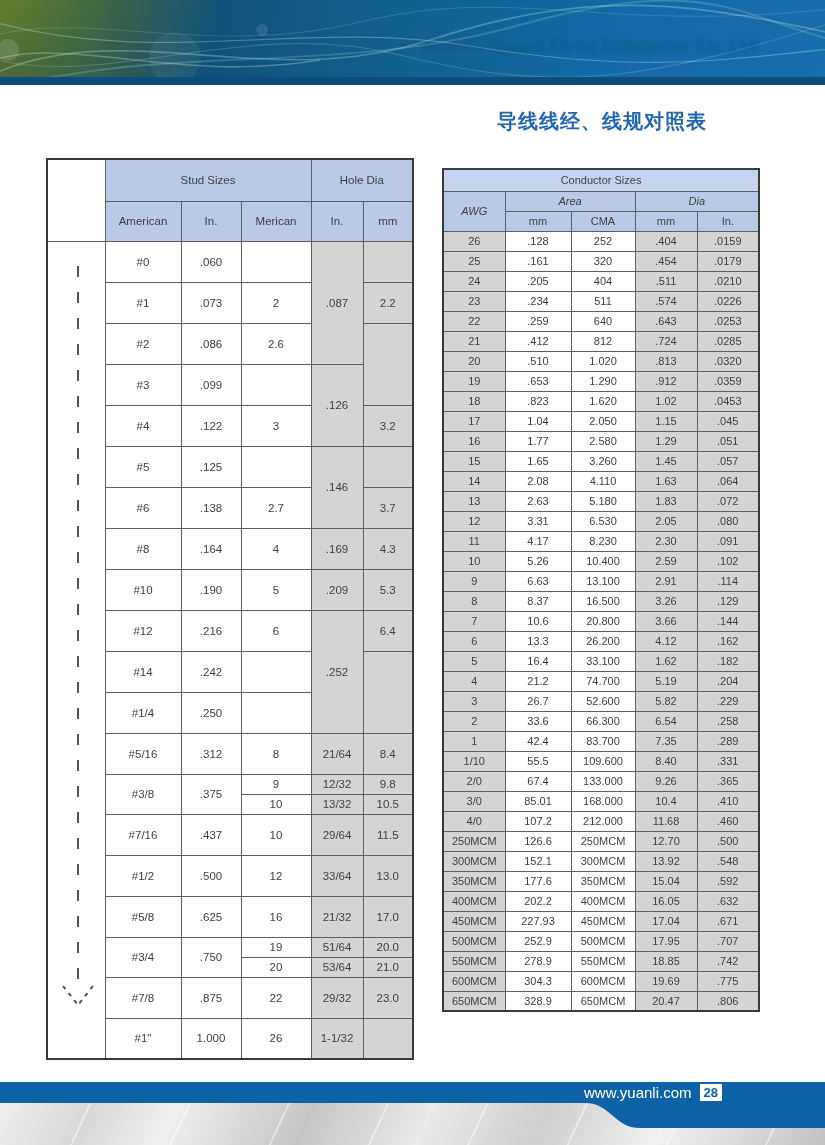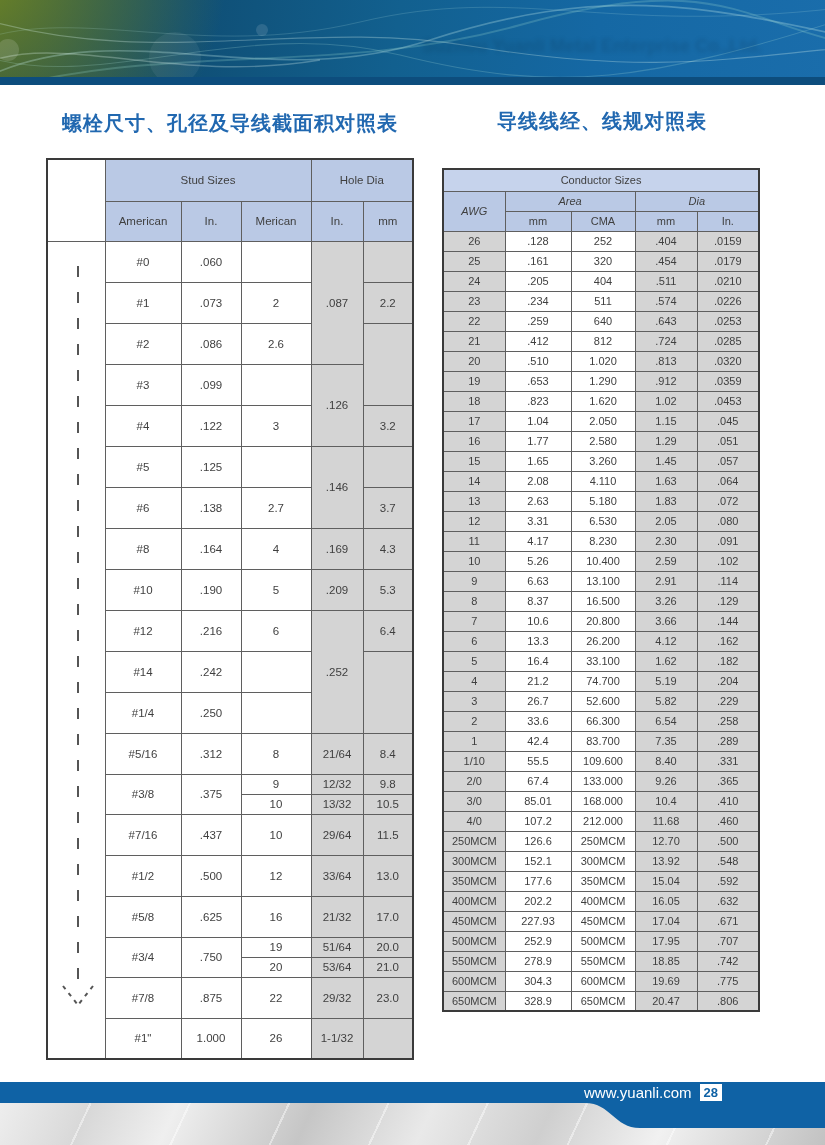--- a/index.html
+++ b/index.html
@@ -110,21 +110,20 @@
       <path d="M-20,40 C80,5 200,60 360,22 S600,35 840,8" fill="none" stroke="rgba(190,235,230,.18)" stroke-width="1"></path>
       <path d="M-20,65 C60,30 170,85 320,60" fill="none" stroke="rgba(230,250,245,.28)" stroke-width="1.4"></path>
       <circle cx="175" cy="58" r="26" fill="rgba(255,255,255,.06)"></circle>
       <circle cx="8" cy="50" r="11" fill="rgba(255,255,255,.14)"></circle>
       <circle cx="262" cy="30" r="6" fill="rgba(255,255,255,.12)"></circle>
     </svg>
     <div class="company-ghost">Suzhou Yuanli Metal Enterprise Co.,Ltd.</div>
     <div class="company">Suzhou Yuanli Metal Enterprise Co.,Ltd.</div>
   </header>
 
-  <h2 class="sec-title left">螺栓尺寸、孔径及导线截面积对照表</h2>
   <h2 class="sec-title right">导线线经、线规对照表</h2>
 
   <div class="stud-table-wrap">
     <table class="stud-table">
       <colgroup>
         <col style="width:58px">
           <col style="width:76px">
           <col style="width:60px">
         <col style="width:70px">
           <col style="width:52px">

